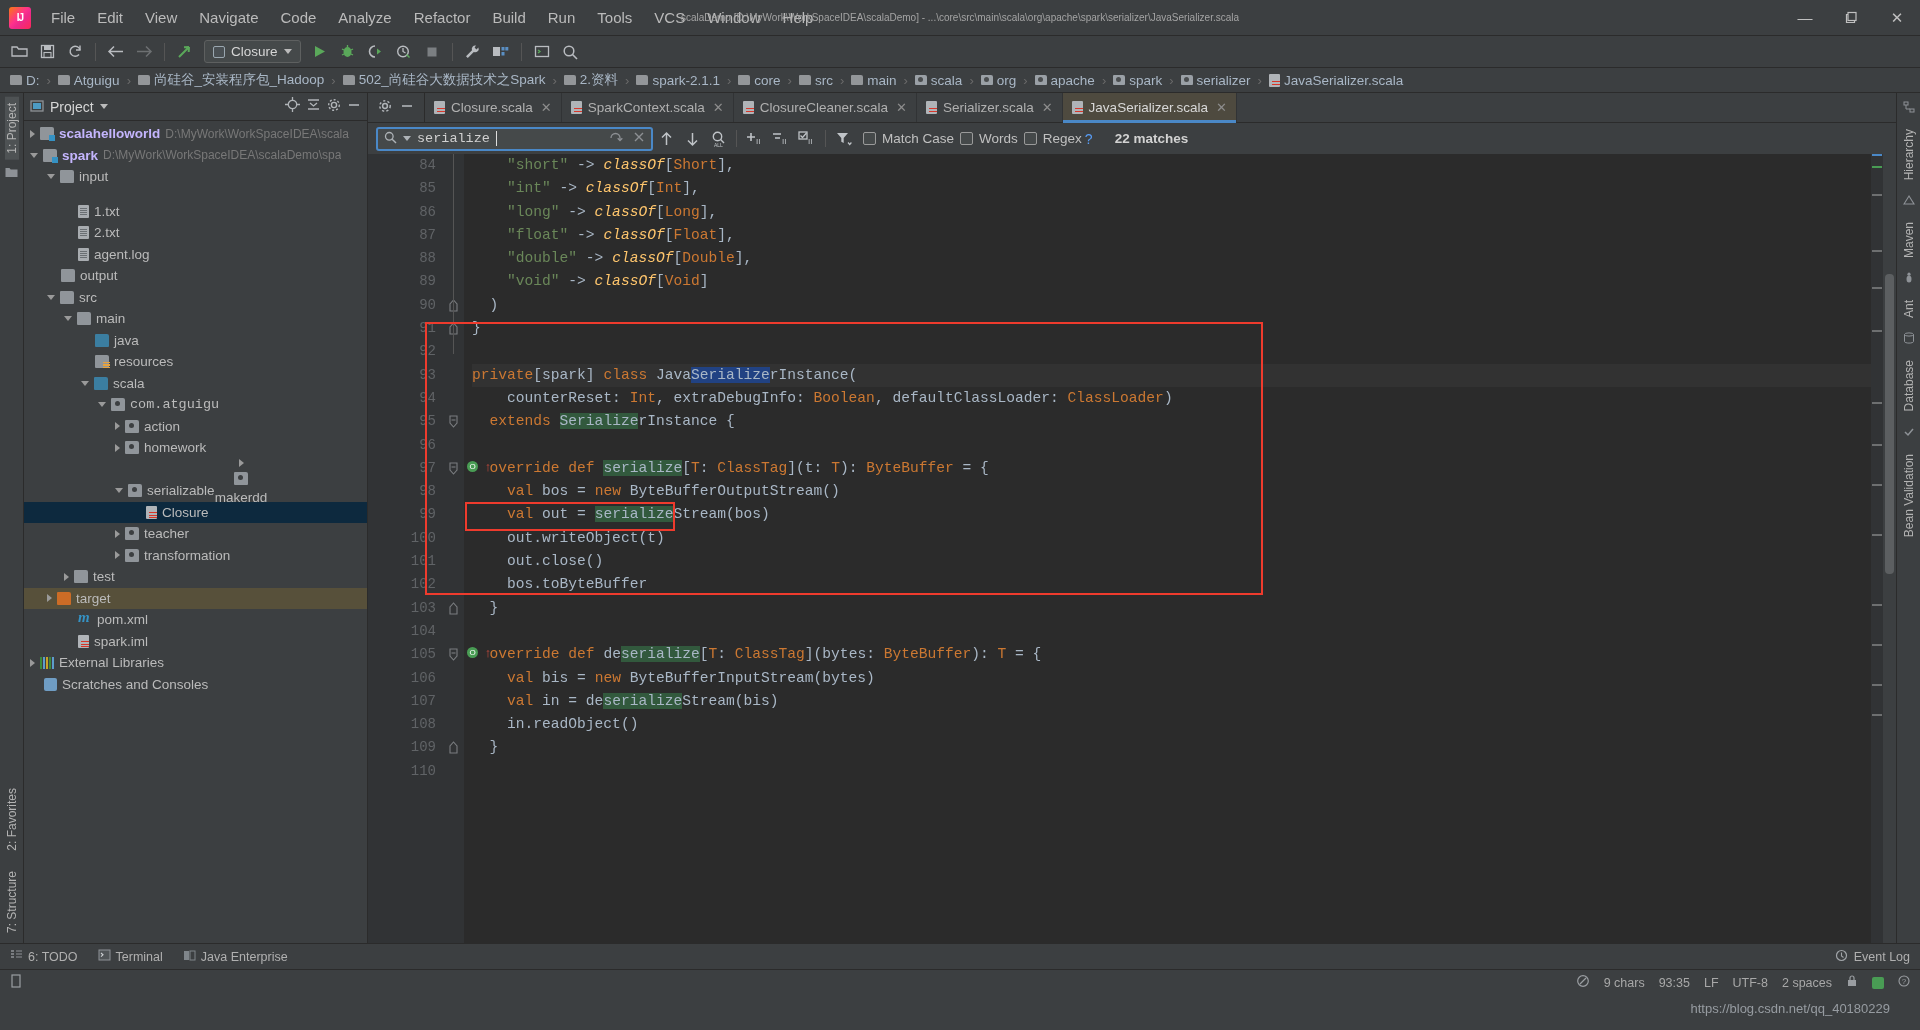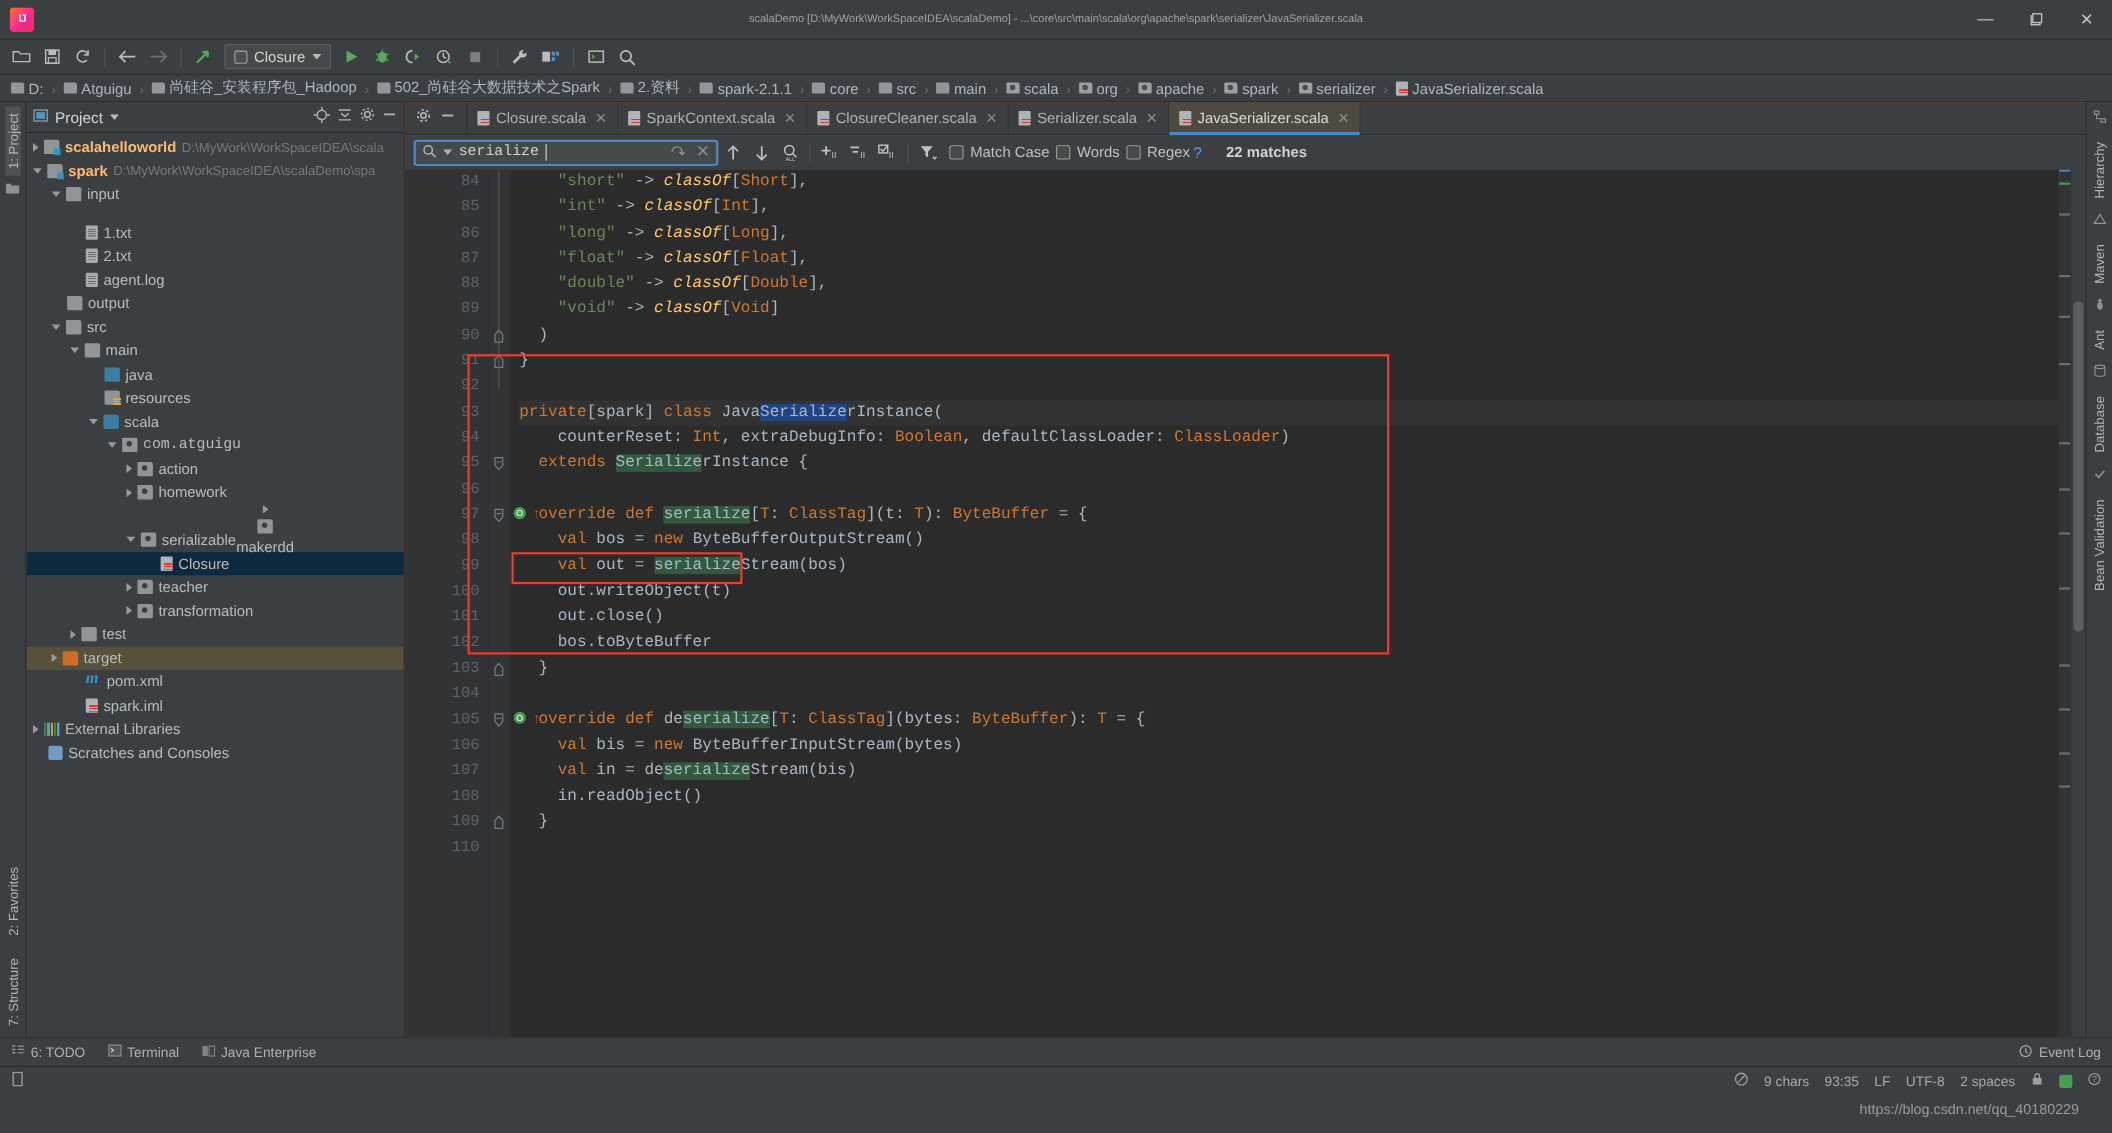--- a/index.html
+++ b/index.html
@@ -120,21 +120,21 @@
   .pp-header .title { font-size: 14px; color:#d6d6d6; }
   .pp-icons { margin-left:auto; display:flex; gap:6px; align-items:center;}
   .tree { flex:1; overflow:hidden; padding-top:2px; font-size: 13.5px; }
   .trow {
     height: 21.5px; display:flex; align-items:center; gap:5px;
     padding-left: 6px; white-space: nowrap; color:#bbbbbb;
   }
   .trow.sel { background:#0d293e; }
   .trow.tgt { background:#57503a; }
   .trow .nm { font-size:13.5px; }
-  .trow .nm.b { font-weight: bold; color:#fdba74;}
+  .trow .nm.b { font-weight: bold; color:#c4b5fd;}
   .trow .path { color:#787878; font-size:12px; overflow:hidden; }
   .arrow { width:9px;height:9px;flex:0 0 auto; }
   .arrow.r { border-left:5px solid #9a9a9a;border-top:4px solid transparent;border-bottom:4px solid transparent;width:0;height:0;}
   .arrow.d { border-top:5px solid #9a9a9a;border-left:4px solid transparent;border-right:4px solid transparent;width:0;height:0;}
   .arrow.n { width:9px; }
   .ic { width:14px;height:13px;flex:0 0 auto;position:relative;}
   .ic.mod { background:#90959a;border-radius:1px 2px 1px 1px;}
   .ic.mod::after{content:"";position:absolute;right:-1px;bottom:-1px;width:6px;height:6px;background:#3592c4;}
   .ic.fold { background:#90959a;border-radius:1px 2px 1px 1px;}
   .ic.fold.blue { background:#3b7ea1; }
@@ -151,21 +151,21 @@
   .ic.scala::after{content:"";position:absolute;left:3px;bottom:1px;width:8px;height:6px;
      background:repeating-linear-gradient(#d8362a 0 1.3px,transparent 1.3px 2.6px);}
   .ic.maven { width:14px;height:13px; }
   .ic.maven::after{content:"m";position:absolute;left:0;top:-4px;color:#3592c4;font-size:15px;
      font-style:italic;font-weight:bold;font-family:"Liberation Serif",serif;}
   .ic.libs { width:14px;height:12px;
      background:linear-gradient(90deg,#3b8a3b 0 2px,transparent 2px 3px,#5d9ccc 3px 5px,transparent 5px 6px,#c9a227 6px 8px,transparent 8px 9px,#3b8a3b 9px 11px,transparent 11px 12px,#5d9ccc 12px 14px);}
   .ic.scratch { width:13px;height:13px;background:#6f9dc4;border-radius:2px;}
 
   
-  .editor-col { flex:1; display:flex; flex-direction:column; background:#c2410c; min-width:0;}
+  .editor-col { flex:1; display:flex; flex-direction:column; background:#ec4899; min-width:0;}
   .tabsrow {
     height: 30px; background:#3c3f41; display:flex; align-items:stretch;
     border-bottom:1px solid #2b2b2b;
   }
   .tabctl { display:flex; align-items:center; gap:8px; padding: 0 10px; border-right:1px solid #2b2b2b;}
   .tab {
     display:flex; align-items:center; gap:6px; padding:0 9px;
     font-size:13.5px; color:#b0b0b0; border-right:1px solid #313335;
     position:relative; cursor:default;
   }
@@ -249,20 +249,35 @@
     position:absolute; right: 30px; bottom: 14px; font-size:13px;
     color:#9ba0a6; opacity:.95; z-index:40; pointer-events:none;
   }
   .green-sq { width:12px;height:12px;background:#499c54;border-radius:2px;}
 </style>
 </head>
 <body>
 
 <div class="titlebar">
   <div class="ij-logo"></div>
+  <div class="menubar" id="menubar">
+      <div class="menu-item">File</div>
+      <div class="menu-item">Edit</div>
+      <div class="menu-item">View</div>
+      <div class="menu-item">Navigate</div>
+      <div class="menu-item">Code</div>
+      <div class="menu-item">Analyze</div>
+      <div class="menu-item">Refactor</div>
+      <div class="menu-item">Build</div>
+      <div class="menu-item">Run</div>
+      <div class="menu-item">Tools</div>
+      <div class="menu-item">VCS</div>
+      <div class="menu-item">Window</div>
+      <div class="menu-item">Help</div>
+    </div>
   <div class="win-title">scalaDemo [D:\MyWork\WorkSpaceIDEA\scalaDemo] - ...\core\src\main\scala\org\apache\spark\serializer\JavaSerializer.scala</div>
   <div class="win-buttons">
     <div class="win-btn">—</div>
     <div class="win-btn">
       <svg width="13" height="13" viewBox="0 0 13 13">
           <rect x="3" y="1.5" width="8" height="8" fill="none" stroke="#c0c0c0" stroke-width="1.2"></rect>
           <path d="M3 3.5 H1.5 V11.5 H9.5 V10" fill="none" stroke="#c0c0c0" stroke-width="1.2"></path>
         </svg>
     </div>
     <div class="win-btn close">✕</div>

